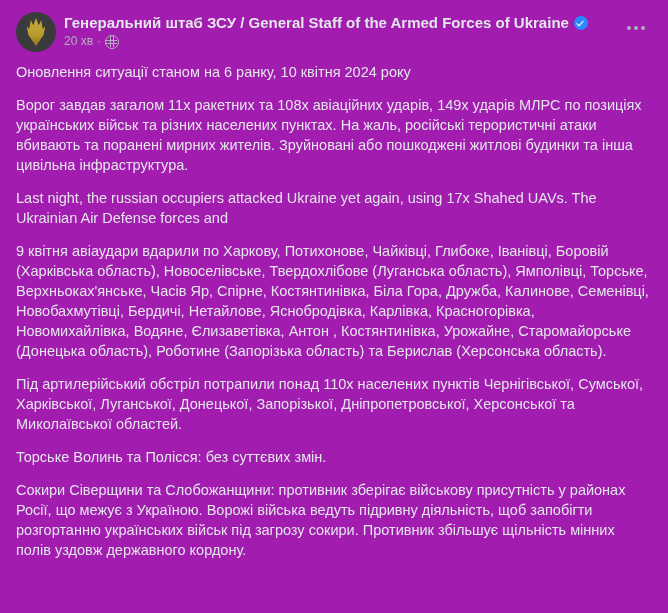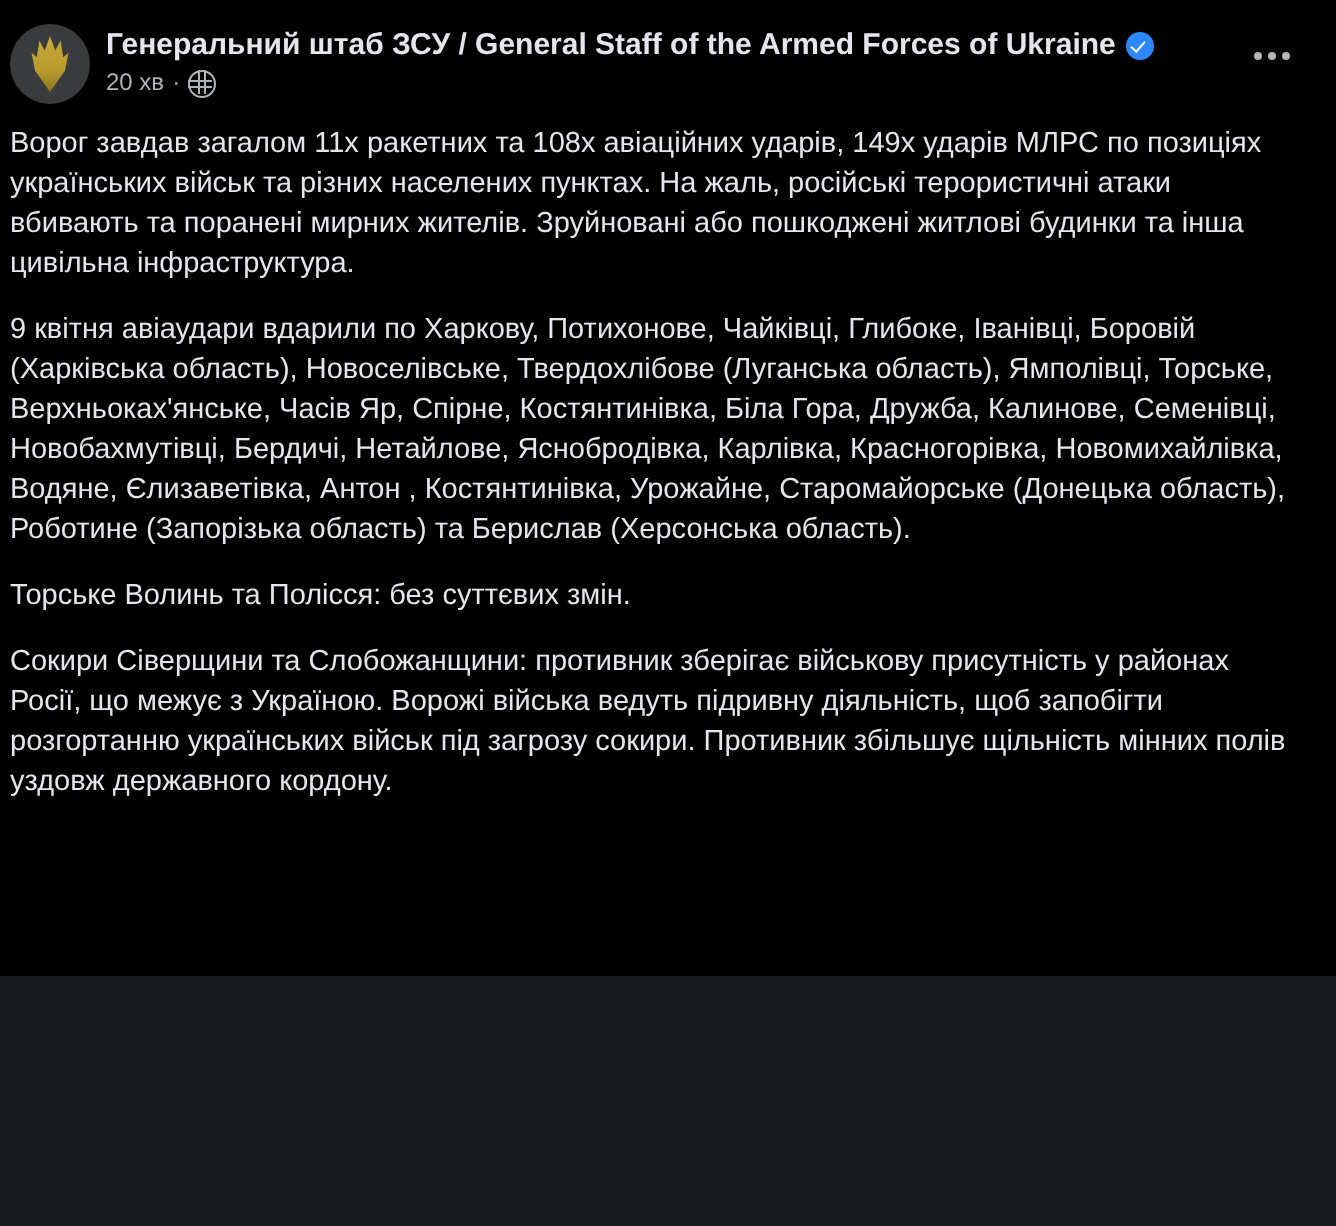--- a/index.html
+++ b/index.html
@@ -9,24 +9,24 @@
   }
   body {
     width: 668px;
     height: 613px;
     overflow: hidden;
     font-family: "Liberation Sans", sans-serif;
     color: #e4e6eb;
   }
   .post {
     width: 668px;
-    height: 488px;
+    height: 613px;
     box-sizing: border-box;
-    padding: 12px 16px 0 5px;
-    background: #000000;
+    padding: 12px 16px 0 16px;
+    background: #a21caf;
     position: relative;
   }
   .post-header {
     display: flex;
     align-items: flex-start;
     gap: 8px;
     margin-bottom: 10px;
   }
   .avatar {
     width: 40px;
@@ -177,19 +177,22 @@
       </div>
     </div>
     <div class="more-btn">
       <span></span>
       <span></span>
       <span></span>
     </div>
   </div>
 
   <div class="post-body">
+    <p>Оновлення ситуації станом на 6 ранку, 10 квітня 2024 року</p>
     <p>Ворог завдав загалом 11х ракетних та 108х авіаційних ударів, 149х ударів МЛРС по позиціях українських військ та різних населених пунктах. На жаль, російські терористичні атаки вбивають та поранені мирних жителів. Зруйновані або пошкоджені житлові будинки та інша цивільна інфраструктура.</p>
+    <p>Last night, the russian occupiers attacked Ukraine yet again, using 17x Shahed UAVs. The Ukrainian Air Defense forces and</p>
     <p>9 квітня авіаудари вдарили по Харкову, Потихонове, Чайківці, Глибоке, Іванівці, Боровій (Харківська область), Новоселівське, Твердохлібове (Луганська область), Ямполівці, Торське, Верхньоках'янське, Часів Яр, Спірне, Костянтинівка, Біла Гора, Дружба, Калинове, Семенівці, Новобахмутівці, Бердичі, Нетайлове, Яснобродівка, Карлівка, Красногорівка, Новомихайлівка, Водяне, Єлизаветівка, Антон , Костянтинівка, Урожайне, Старомайорське (Донецька область), Роботине (Запорізька область) та Берислав (Херсонська область).</p>
+    <p>Під артилерійський обстріл потрапили понад 110х населених пунктів Чернігівської, Сумської, Харківської, Луганської, Донецької, Запорізької, Дніпропетровської, Херсонської та Миколаївської областей.</p>
     <p>Торське Волинь та Полісся: без суттєвих змін.</p>
     <p>Сокири Сіверщини та Слобожанщини: противник зберігає військову присутність у районах Росії, що межує з Україною. Ворожі війська ведуть підривну діяльність, щоб запобігти розгортанню українських військ під загрозу сокири. Противник збільшує щільність мінних полів уздовж державного кордону.</p>
   </div>
 
 </div>
 
 </body></html>

